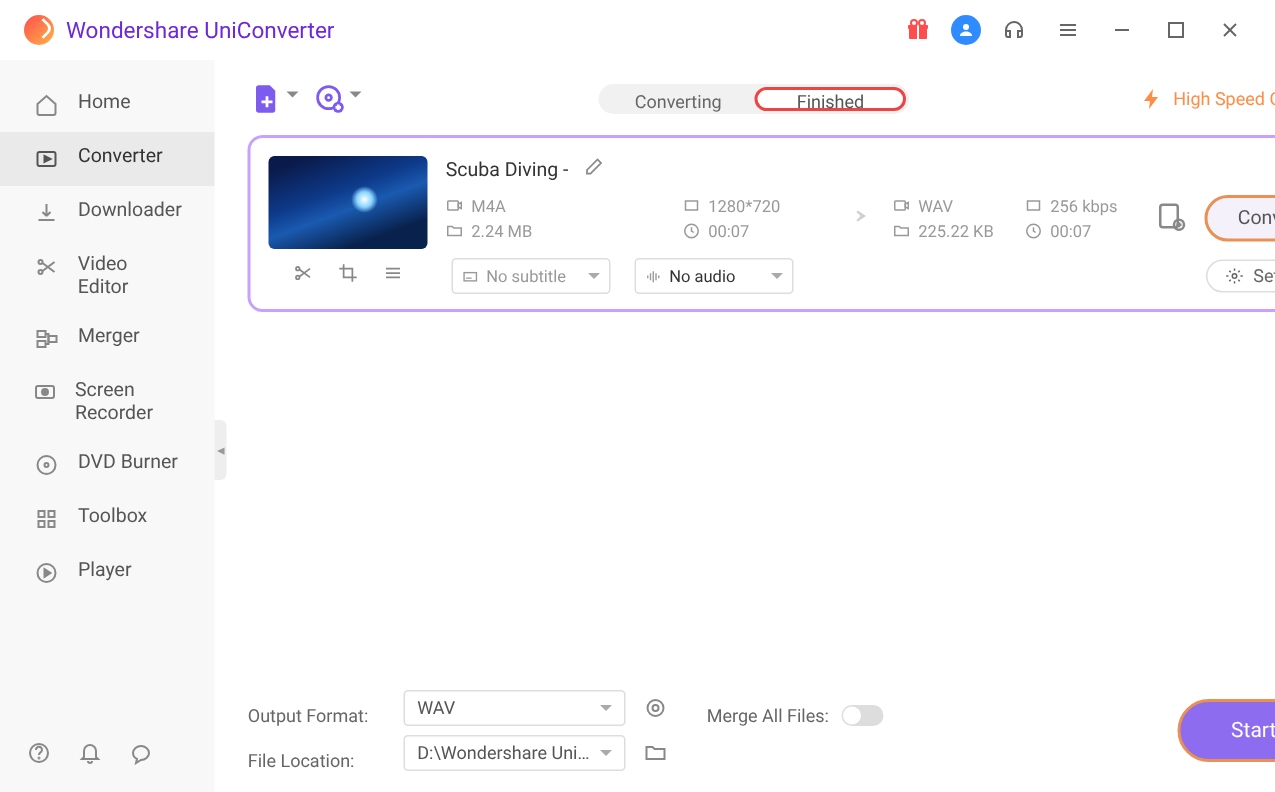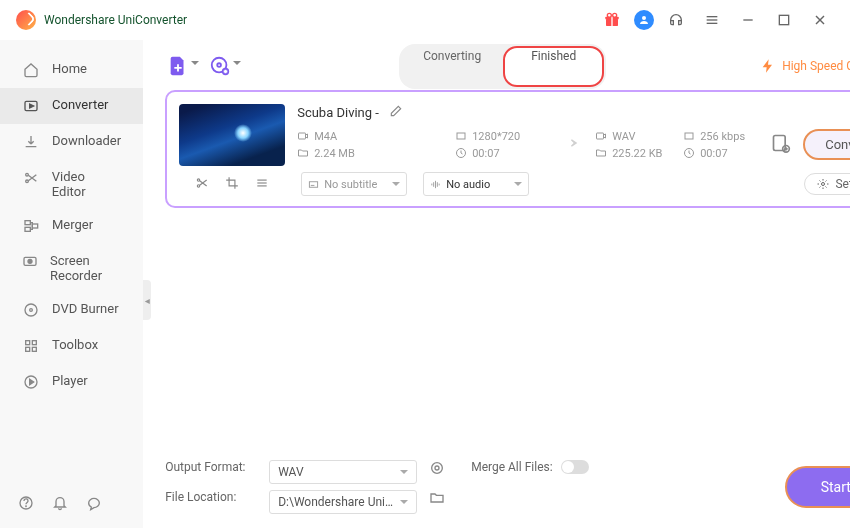--- a/index.html
+++ b/index.html
@@ -1,40 +1,40 @@
 <!DOCTYPE html>
 <html><head>
 <meta charset="utf-8">
 <style>
 *{box-sizing:border-box;margin:0;padding:0;font-family:-apple-system,BlinkMacSystemFont,"Segoe UI",Roboto,sans-serif}
 body{width:850px;height:528px;background:#fff;overflow:hidden;font-size:13px;color:#333}
 .titlebar{height:40px;display:flex;align-items:center;padding:0 16px;gap:8px}
 .titlebar .logo{width:20px;height:20px;background:linear-gradient(135deg,#ff4d4d,#ffb347);border-radius:50%;position:relative}
 .titlebar .logo::after{content:"";position:absolute;right:2px;top:4px;width:8px;height:8px;border:2px solid #fff;border-left:none;border-bottom:none;border-radius:0 50% 0 0;transform:rotate(45deg)}
-.titlebar .app-title{font-size:12px;color:#14532d}
+.titlebar .app-title{font-size:15px;color:#6d28d9}
 .titlebar .spacer{flex:1}
 .tb-icon{width:16px;height:16px;display:flex;align-items:center;justify-content:center;color:#666;cursor:pointer;margin:0 6px}
 .tb-icon svg{width:16px;height:16px}
 .avatar{width:20px;height:20px;background:#2f8cff;border-radius:50%;display:flex;align-items:center;justify-content:center;color:#fff;font-size:11px}
 .main{display:flex;height:488px}
 .sidebar{width:160px;background:#f8f8f8;padding-top:12px;display:flex;flex-direction:column;position:relative}
 .side-item{display:flex;gap:12px;padding:9px 22px;color:#555;cursor:pointer;font-size:13px}
 .side-item.active{background:#eaeaea;color:#333;font-weight:400}
 .side-item .ic{width:18px;height:18px;display:flex;align-items:center;justify-content:center;color:#888}
 .side-item.active .ic{color:#555}
 .side-item .ic svg{width:16px;height:16px}
 .side-bottom{margin-top:auto;display:flex;gap:18px;padding:14px 18px}
 .side-bottom .bic{color:#888;cursor:pointer}
 .collapse-handle{position:absolute;right:-8px;top:240px;width:8px;height:40px;background:#eee;border-radius:0 4px 4px 0;display:flex;align-items:center;justify-content:center;color:#999;font-size:10px;cursor:pointer}
 .content{flex:1;background:#fff;display:flex;flex-direction:column;padding:4px 14px 0 22px}
 .topbar{height:44px;display:flex;align-items:center;gap:8px}
 .top-btn{width:26px;height:26px;display:flex;align-items:center;justify-content:center;color:#7e5bef;cursor:pointer;position:relative;margin-right:8px}
 .top-btn svg{width:22px;height:22px}
 .top-btn .caret{position:absolute;right:-8px;top:8px;border:4px solid transparent;border-top-color:#888}
-.tabbar{margin-left:150px;display:flex;background:#f1f1f1;border-radius:16px;padding:2px;height:45px}
+.tabbar{margin-left:150px;display:flex;background:#f1f1f1;border-radius:16px;padding:2px;height:20px}
 .tab{padding:3px 22px;border-radius:14px;font-size:12px;color:#666;cursor:pointer}
 .tab.active{background:#fff;border:2px solid #ef4444;color:#555;padding:1px 26px}
 .high-speed{margin-left:auto;display:flex;align-items:center;gap:6px;color:#ff8c42;font-size:12px}
 .high-speed svg{width:16px;height:16px}
 .filecard{border:2px solid #c9a0ff;border-radius:10px;padding:12px 12px 10px;display:flex;flex-direction:column;gap:6px;margin-top:2px}
 .filecard-row1{display:flex;gap:12px}
 .thumb{width:106px;height:62px;background:linear-gradient(160deg,#0a1a4a 10%,#0e3a8a 40%,#1a5ab0 55%,#08224d 80%);border-radius:4px;position:relative;overflow:hidden}
 .thumb::after{content:"";position:absolute;left:55px;top:20px;width:18px;height:18px;background:radial-gradient(circle,#fff,#88d4ff 40%,transparent 70%);border-radius:50%}
 .fileinfo{flex:1;display:flex;flex-direction:column;gap:4px}
 .filetitle{display:flex;align-items:center;gap:10px;font-size:13px}
@@ -51,21 +51,21 @@
 .convert-btn{border:2px solid #e99055;background:#f5f1fb;color:#555;border-radius:18px;padding:6px 20px;font-size:13px;cursor:pointer}
 .filecard-row2{display:flex;align-items:center;gap:16px}
 .toolicons{display:flex;gap:16px;width:106px;justify-content:center;color:#888}
 .toolicons span{cursor:pointer}
 .sel{display:flex;align-items:center;border:1px solid #ddd;border-radius:3px;height:24px;padding:0 6px;color:#999;font-size:11px;background:#fff;cursor:pointer;position:relative;min-width:106px;gap:5px}
 .sel .selcaret{margin-left:auto;border:4px solid transparent;border-top-color:#aaa;transform:translateY(2px)}
 .sel.audio{min-width:106px}
 .settings-btn{margin-left:auto;display:flex;align-items:center;gap:6px;border:1px solid #ddd;border-radius:14px;padding:3px 12px;font-size:12px;color:#666;cursor:pointer;background:#fff}
 .settings-btn svg{width:12px;height:12px}
 .footer{margin-top:auto;padding:8px 0 14px;display:flex;flex-direction:column;gap:8px}
-.frow{display:flex;align-items:flex-start;gap:8px}
+.frow{display:flex;align-items:flex-end;gap:8px}
 .flabel{width:96px;font-size:12px;color:#666}
 .fsel{display:flex;align-items:center;border:1px solid #ddd;border-radius:3px;height:24px;padding:0 8px;width:148px;font-size:12px;color:#555;cursor:pointer}
 .fsel .selcaret{margin-left:auto;border:4px solid transparent;border-top-color:#aaa;transform:translateY(2px)}
 .ficon{color:#888;cursor:pointer;margin-left:4px}
 .ficon svg{width:16px;height:16px}
 .mergeblock{display:flex;align-items:center;gap:8px;margin-left:18px;font-size:12px;color:#666}
 .toggle{width:28px;height:14px;background:#ddd;border-radius:8px;position:relative;cursor:pointer}
 .toggle::after{content:"";position:absolute;left:1px;top:1px;width:12px;height:12px;background:#fff;border-radius:50%}
 .startall{margin-left:auto;border:2px solid #e99055;background:#8d6cf0;color:#fff;border-radius:22px;padding:11px 34px;font-size:14px;cursor:pointer;align-self:center}
 .footer-rows{display:flex;flex-direction:column;gap:6px;flex:1}

